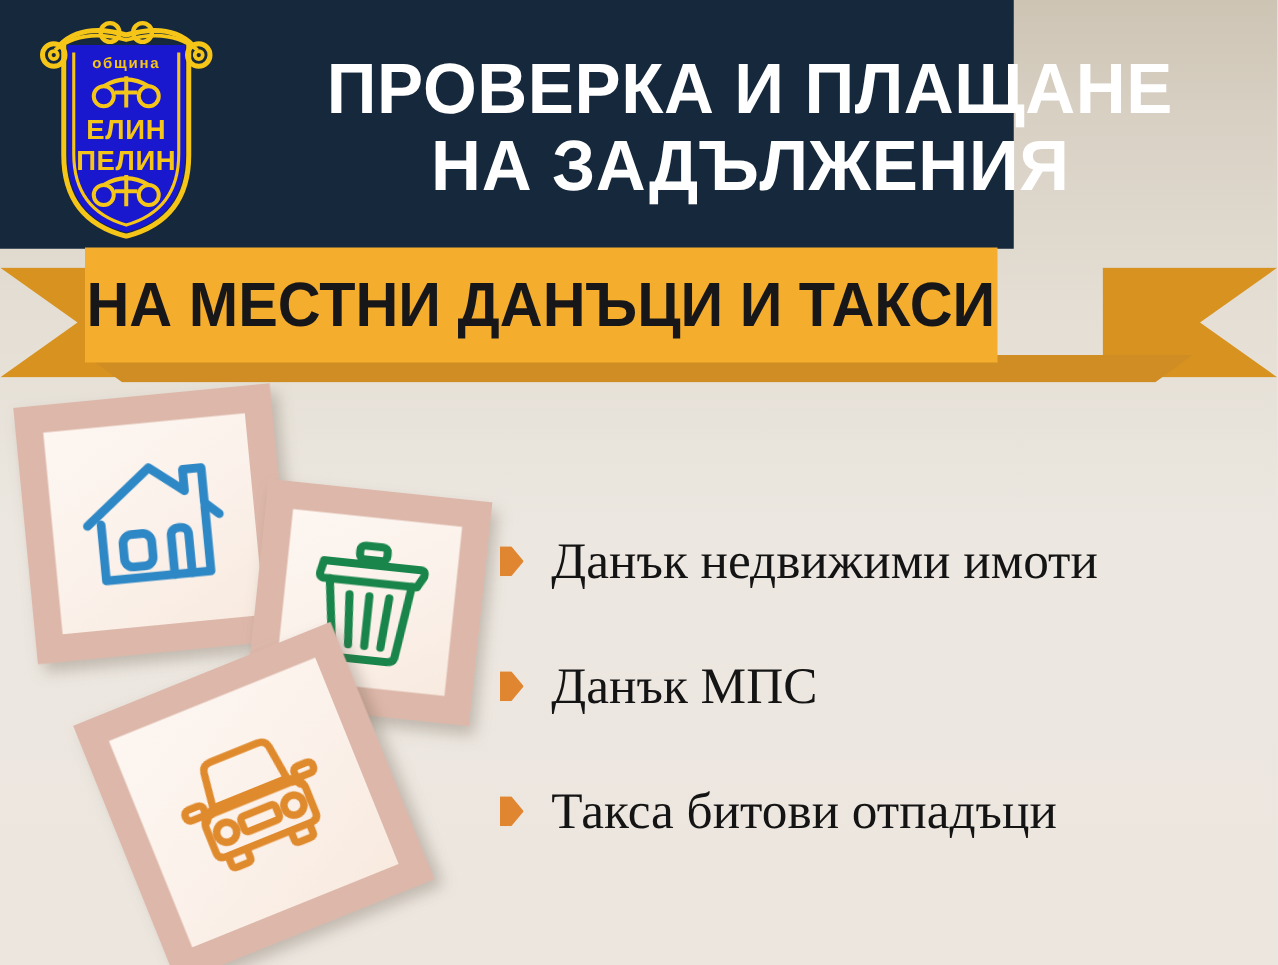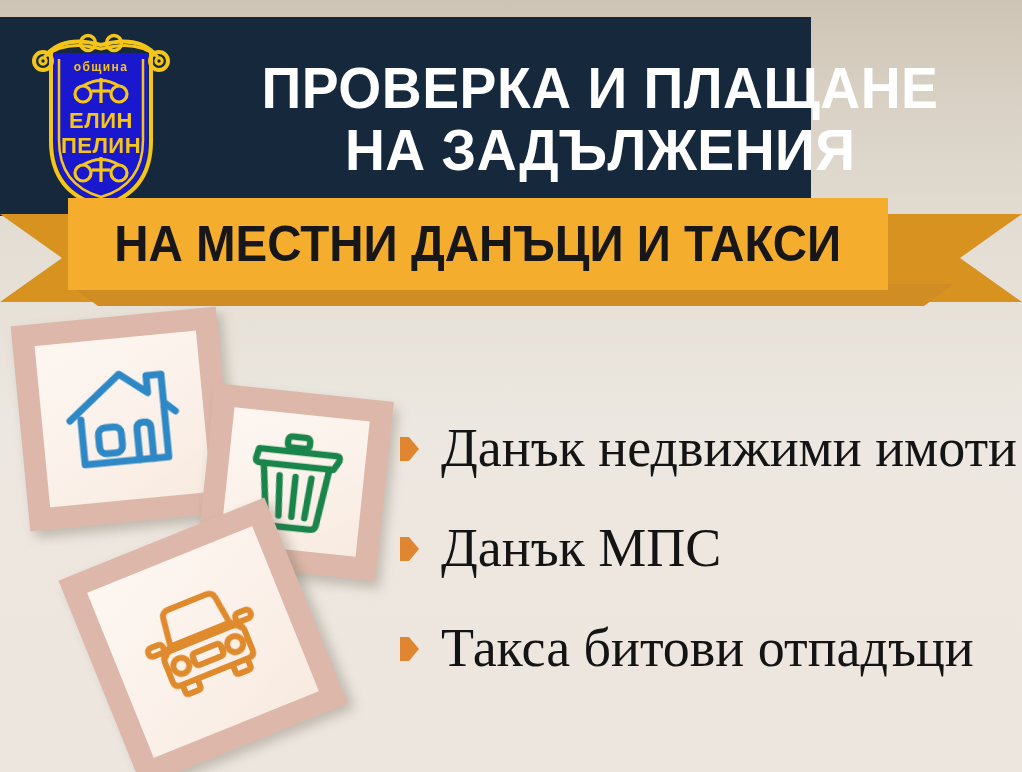--- a/index.html
+++ b/index.html
@@ -12,21 +12,20 @@
   #poster{
     position:relative;width:1022px;height:772px;overflow:hidden;
     background:linear-gradient(180deg,#cdc4b4 0%,#d8d0c3 12%,#e4ded4 32%,#ece7e0 55%,#ece6df 100%);
   }
 
   
   .header{
     position:absolute;left:0;top:0;width:811px;height:199px;
     background:#16283c;
     z-index:5;
-    margin-top:17px;
   }
   .crest{
     position:absolute;left:26px;top:6px;width:150px;height:185px;
   }
   .title-wrap{
     position:absolute;left:190px;top:14px;width:820px;height:175px;
     display:flex;flex-direction:column;align-items:center;justify-content:center;
   }
   .title-line{
     color:#ffffff;
@@ -55,21 +54,21 @@
   .ribbon-tail.right{
     right:0;
     clip-path:polygon(0 0,140px 0,78px 44px,140px 88px,0 88px);
   }
   .ribbon-shadow{
     position:absolute;left:68px;top:86px;width:886px;height:22px;
     background:#cf8d23;
     clip-path:polygon(0 0,886px 0,856px 22px,30px 22px);
   }
   .ribbon-main{
-    position:absolute;left:68px;top:0px;width:820px;height:92px;
+    position:absolute;left:68px;top:0px;width:730px;height:92px;
     background:#f5ad2d;
     display:flex;align-items:center;justify-content:center;
   }
   .ribbon-text{
     color:#17171a;
     font-family:"Liberation Sans", sans-serif;
     font-weight:bold;
     font-size:50px;
     line-height:52px;
     letter-spacing:0px;
@@ -121,21 +120,21 @@
   .list-item{
     display:flex;align-items:center;margin-bottom:52px;
   }
   .bullet{
     width:19px;height:24px;flex:0 0 19px;margin-right:22px;margin-top:2px;
     background:#e08631;
     clip-path:polygon(0 0,9px 0,19px 12px,9px 24px,0 24px);
   }
   .item-text{
     font-family:"Liberation Serif", serif;
-    font-size:54px;
+    font-size:41px;
     line-height:48px;
     color:#141414;
     white-space:nowrap;
   }
 </style>
 </head>
 <body>
 
 <div id="poster">
 

